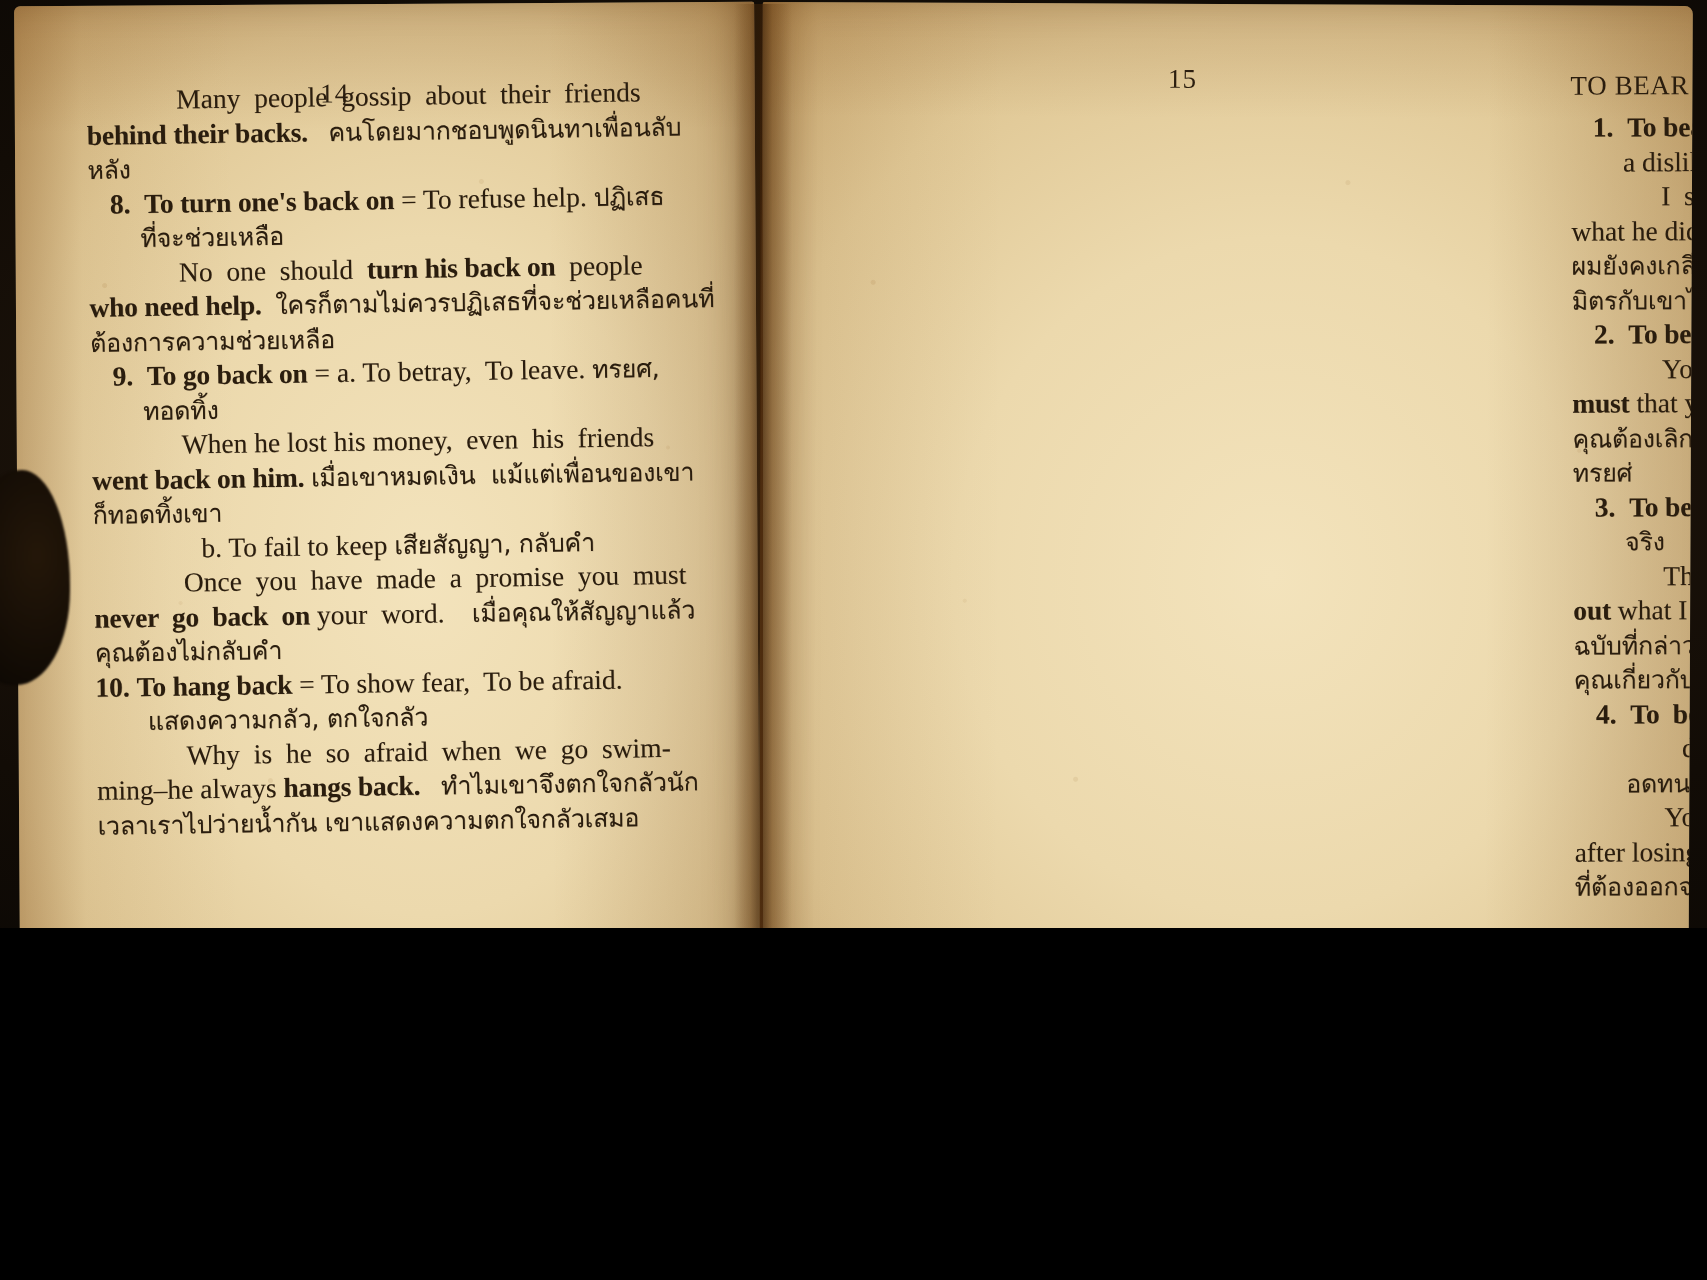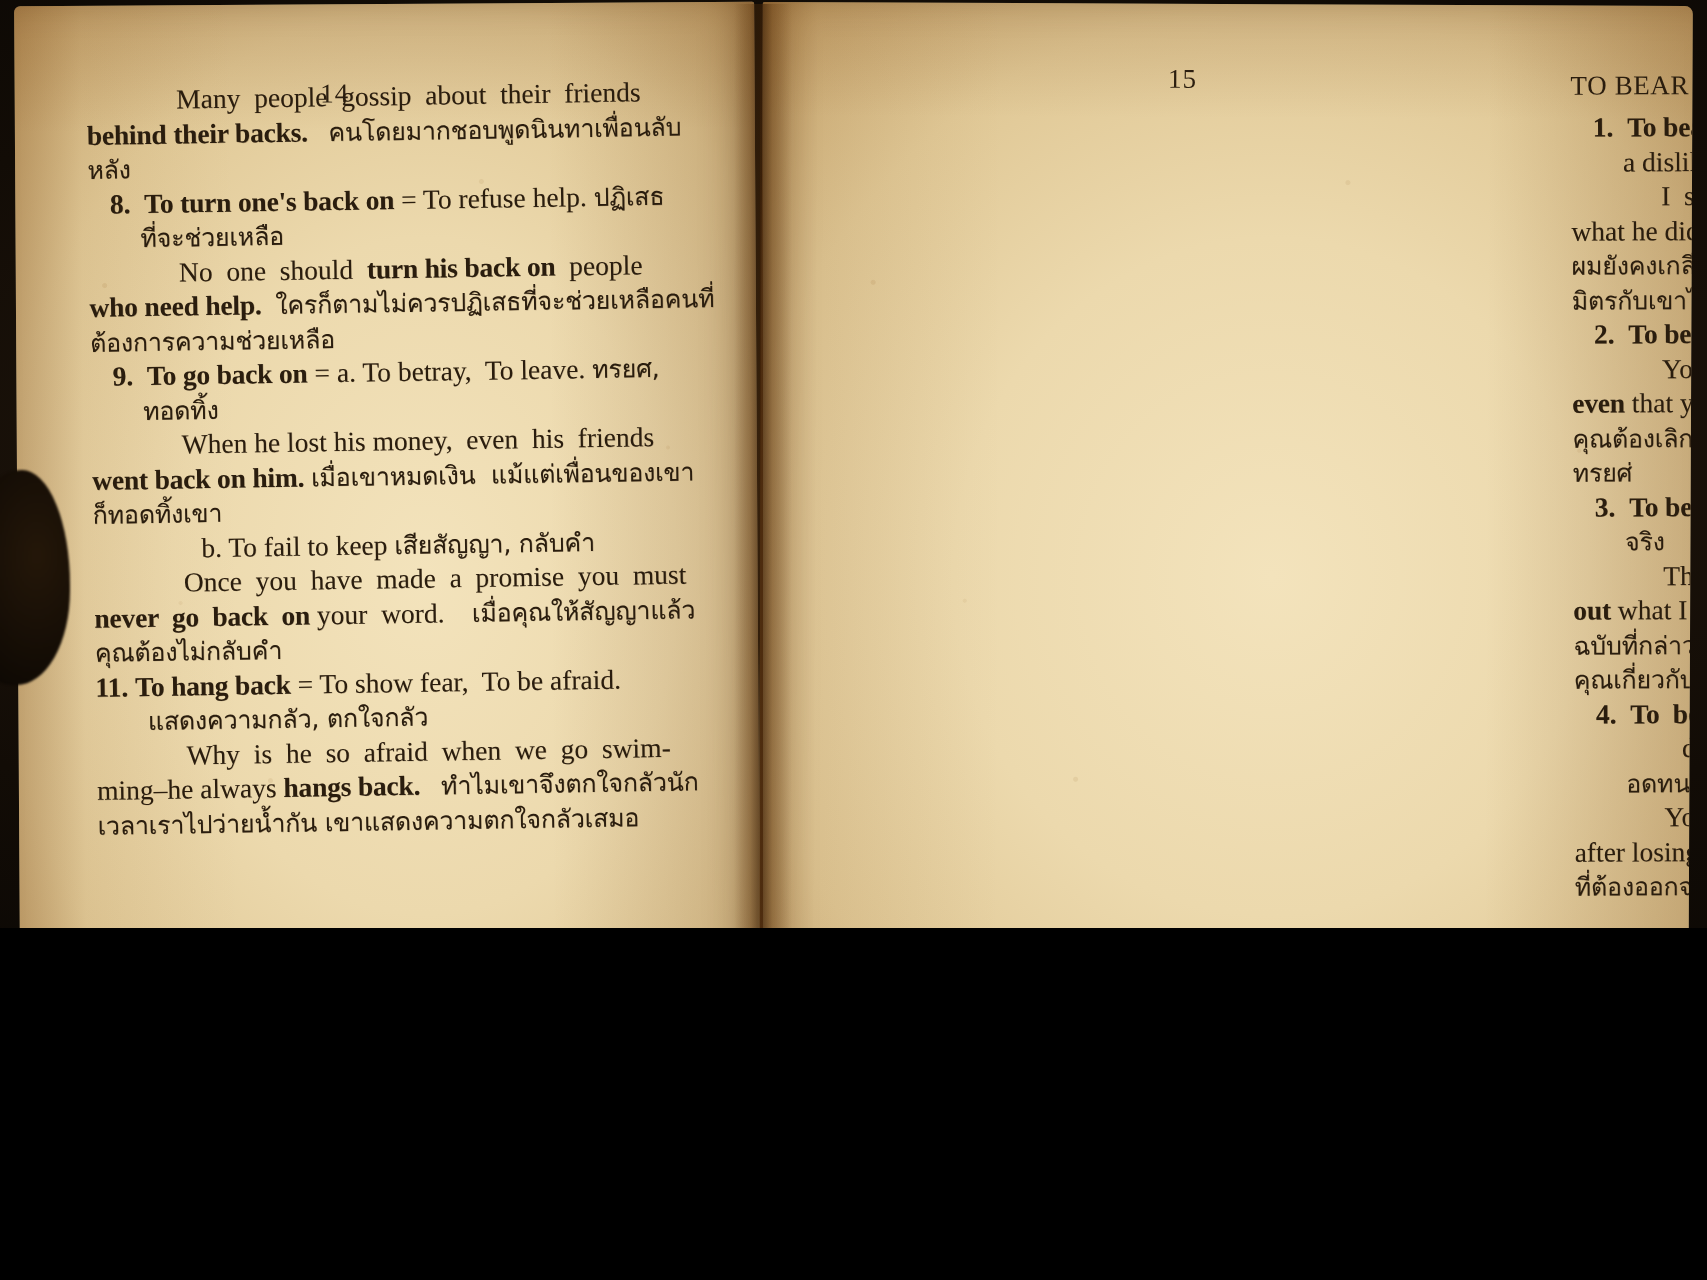--- a/index.html
+++ b/index.html
@@ -203,21 +203,21 @@
           <div class="ln line-row "><span class="thai">ต้องการความช่วยเหลือ</span></div>
           <div class="ln line-row indentnum"><span class="num">9.  </span><span class="bold">To go back on</span><span> = a. To betray,  To leave. </span><span class="thai">ทรยศ,</span></div>
           <div class="ln line-row indent2"><span class="thai">ทอดทิ้ง</span></div>
           <div class="ln line-row indent1"><span>When he lost his money,  even  his  friends</span></div>
           <div class="ln line-row "><span class="bold">went back on him.</span><span> </span><span class="thai">เมื่อเขาหมดเงิน  แม้แต่เพื่อนของเขา</span></div>
           <div class="ln line-row "><span class="thai">ก็ทอดทิ้งเขา</span></div>
           <div class="ln line-row indent3"><span>b. To fail to keep </span><span class="thai">เสียสัญญา, กลับคำ</span></div>
           <div class="ln line-row indent1"><span>Once  you  have  made  a  promise  you  must</span></div>
           <div class="ln line-row "><span class="bold">never  go  back  on</span><span> your  word.    </span><span class="thai">เมื่อคุณให้สัญญาแล้ว</span></div>
           <div class="ln line-row "><span class="thai">คุณต้องไม่กลับคำ</span></div>
-          <div class="ln line-row "><span class="num">11. </span><span class="bold">To hang back</span><span> = To show fear,  To be afraid.</span></div>
+          <div class="ln line-row "><span class="num">10. </span><span class="bold">To hang back</span><span> = To show fear,  To be afraid.</span></div>
           <div class="ln line-row indent2"><span class="thai">แสดงความกลัว, ตกใจกลัว</span></div>
           <div class="ln line-row indent1"><span>Why  is  he  so  afraid  when  we  go  swim-</span></div>
           <div class="ln line-row "><span>ming–he always </span><span class="bold">hangs back.</span><span>   </span><span class="thai">ทำไมเขาจึงตกใจกลัวนัก</span></div>
           <div class="ln line-row "><span class="thai">เวลาเราไปว่ายน้ำกัน เขาแสดงความตกใจกลัวเสมอ</span></div>
         </div>
     </div>
 
     <div class="page right">
       <div class="grain"></div>
       <div class="edge-shade"></div>
@@ -226,21 +226,21 @@
         <div class="heading" style="margin-bottom:12px;">TO BEAR</div>
         <div id="right-lines">
             <div class="ln line-row indentnum"><span class="num">1.  </span><span class="bold">To bear a grudge</span></div>
             <div class="ln line-row indent2"><span>a dislike. </span></div>
             <div class="ln line-row indent1"><span>I  still  </span></div>
             <div class="ln line-row "><span>what he did to me.   I can't be friends with him.</span></div>
             <div class="ln line-row "><span class="thai">ผมยังคงเกลียดเดวิด ในสิ่งที่เขาทำกับผม   ผมไม่สามารถจะเป็น</span></div>
             <div class="ln line-row "><span class="thai">มิตรกับเขาได้</span></div>
             <div class="ln line-row indentnum"><span class="num">2.  </span><span class="bold">To bear in mind</span></div>
             <div class="ln line-row indent1"><span>You must stop going out at night; </span></div>
-            <div class="ln line-row "><span class="bold">even</span><span> that you have an examination in two weeks.</span></div>
+            <div class="ln line-row "><span class="bold">must</span><span> that you have an examination in two weeks.</span></div>
             <div class="ln line-row "><span class="thai">คุณต้องเลิกออกไปเที่ยวกลางคืน    จำไว้ว่าอีกสองอาทิตย์คุณจะ</span></div>
             <div class="ln line-row "><span class="thai">ทรยศ่</span></div>
             <div class="ln line-row indentnum"><span class="num">3.  </span><span class="bold">To bear out</span></div>
             <div class="ln line-row indent2"><span class="thai">จริง</span></div>
             <div class="ln line-row indent1"><span>This  letter  saying  John  is  a  thief  </span></div>
             <div class="ln line-row "><span class="bold">out</span><span> what I told you about him already.     </span></div>
             <div class="ln line-row "><span class="thai">ฉบับที่กล่าวว่าจอห์นเป็นขะโมย  สนับสนุนคำพูดที่ผมได้เคยบอก</span></div>
             <div class="ln line-row "><span class="thai">คุณเกี่ยวกับเขา</span></div>
             <div class="ln line-row indentnum"><span class="num">4.  </span><span class="bold">To  bear  up</span></div>
             <div class="ln line-row indent3"><span>difficult, To endure something difficult. </span></div>

